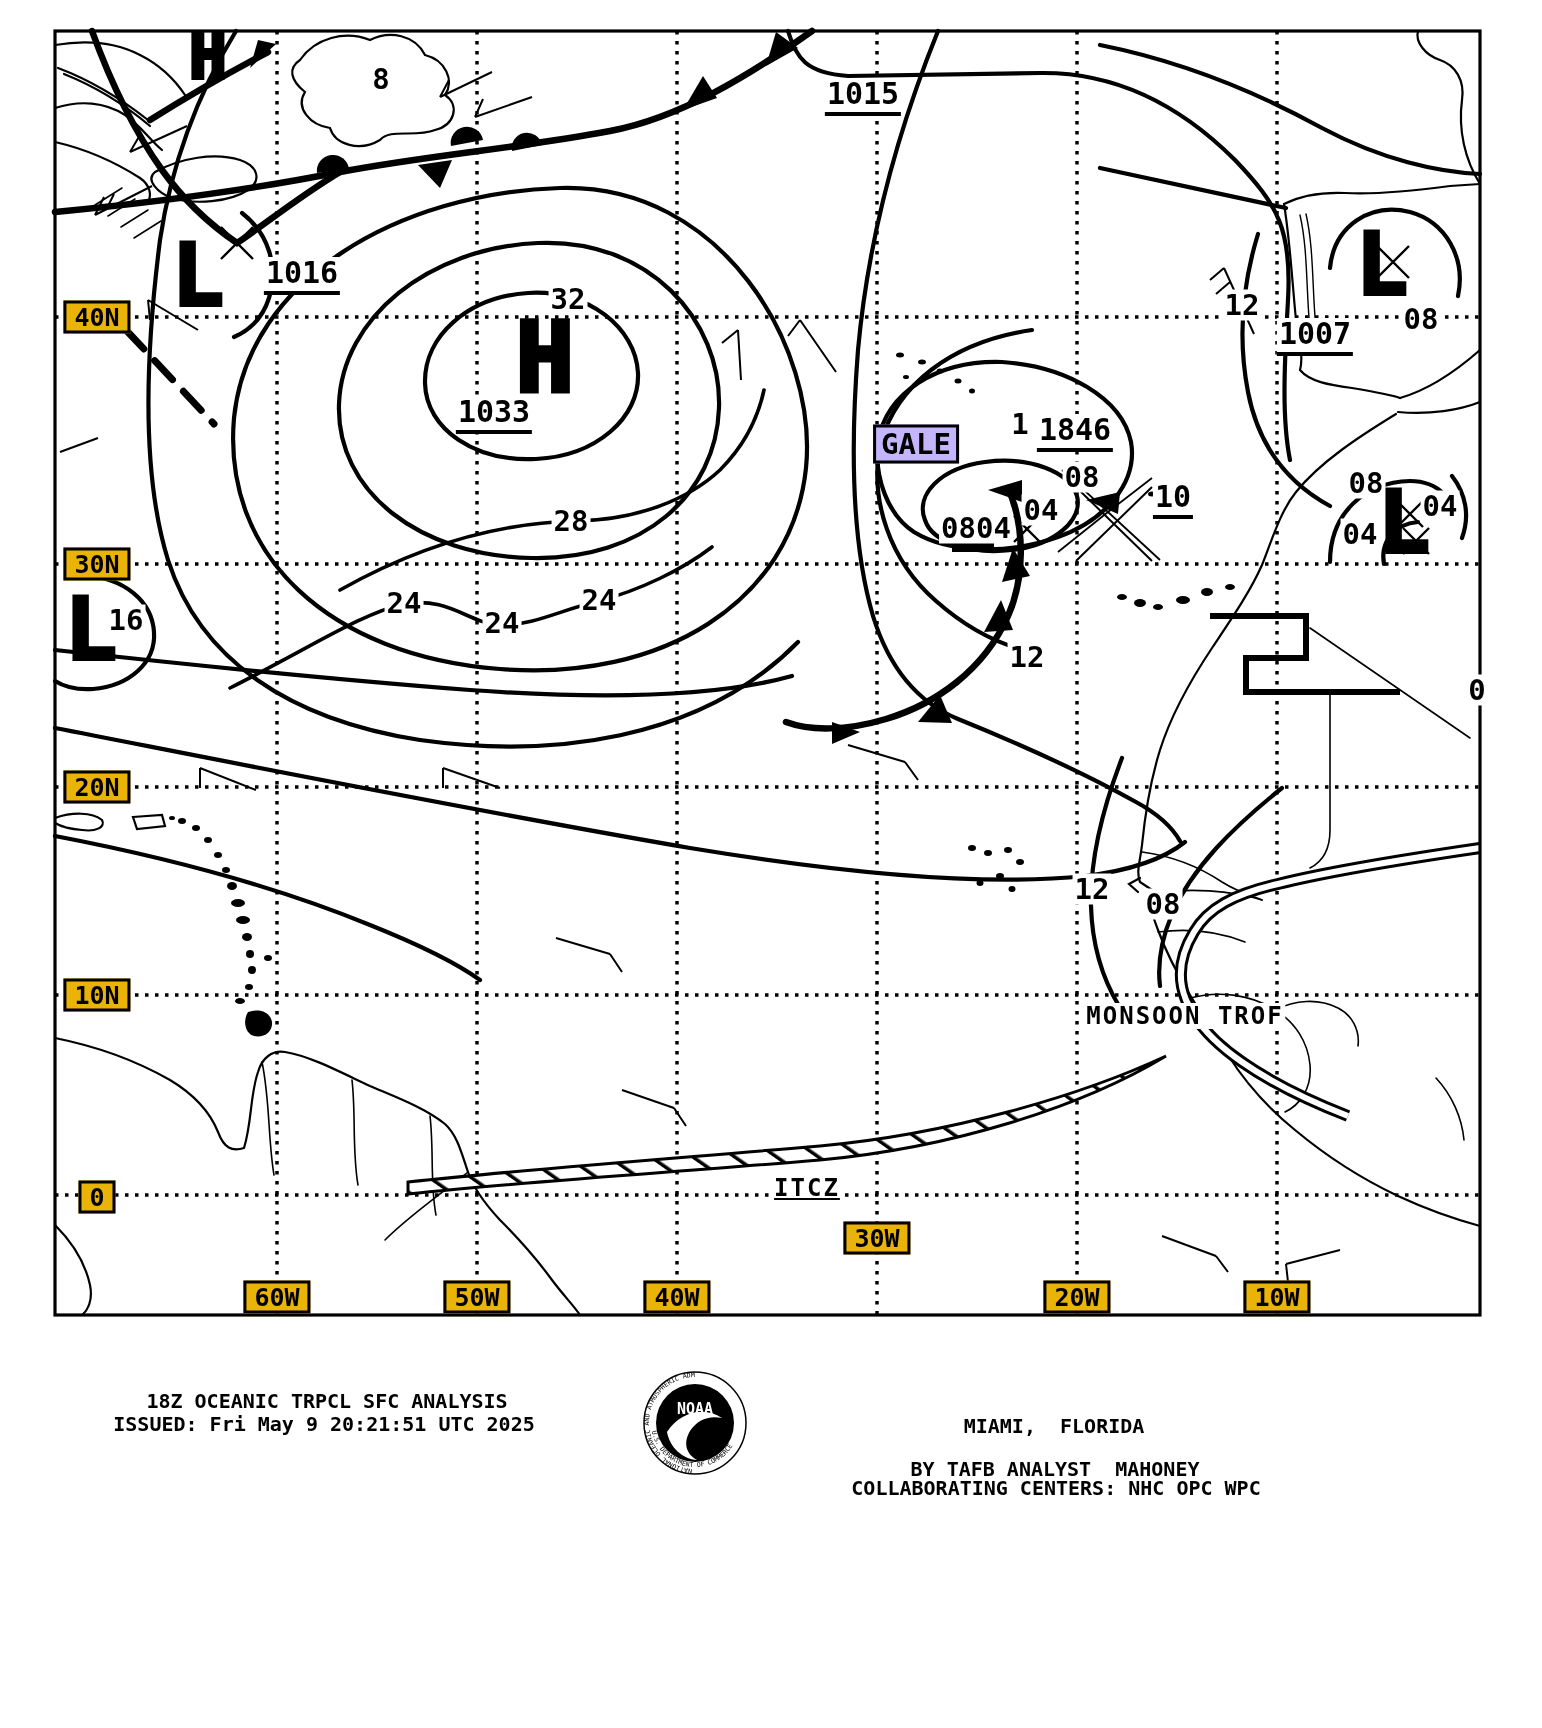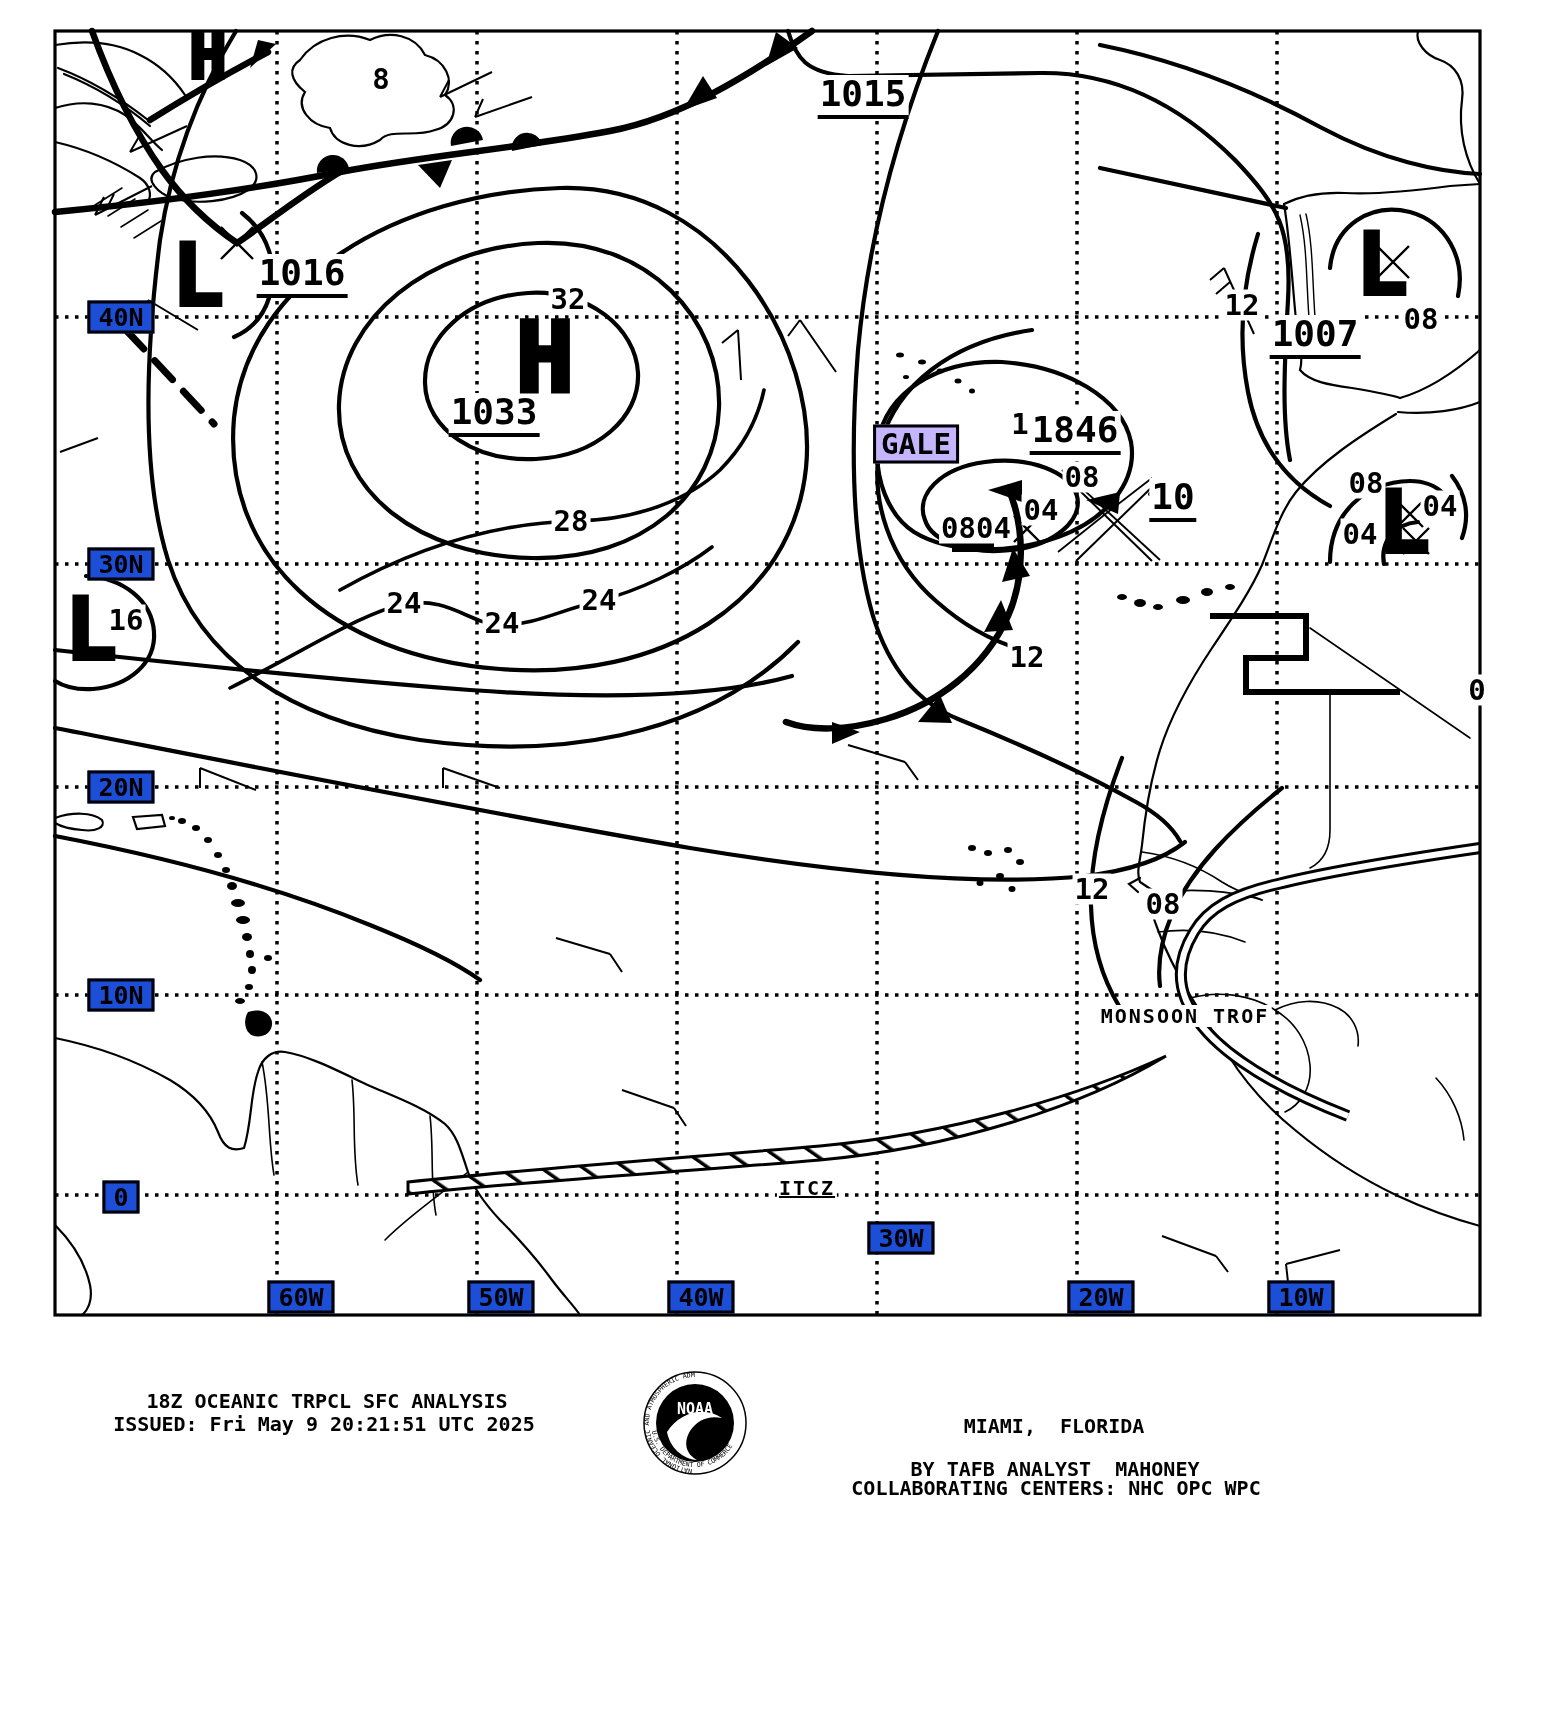--- a/index.html
+++ b/index.html
@@ -3,28 +3,28 @@
 <meta charset="utf-8">
 <style>
   html,body{margin:0;padding:0;background:#fff;}
   #page{position:relative;width:1542px;height:1728px;background:#ffffff;overflow:hidden;
         font-family:"DejaVu Sans Mono","Liberation Mono",monospace;color:#000;}
   #chart-svg{position:absolute;left:0;top:0;}
   
   .ann{position:absolute;transform:translate(-50%,-50%);white-space:nowrap;line-height:1;
        font-weight:bold;color:#000;z-index:5;}
   .iso{font-size:29px;background:#fff;padding:1px 2px;}
-  .pres{font-size:36px;background:#fff;padding:1px 2px;}
+  .pres{font-size:30px;background:#fff;padding:1px 2px;}
   .u{border-bottom:4px solid #000;padding-bottom:3px;}
   .sym{font-size:86px;-webkit-text-stroke:4px #000;background:transparent;z-index:6;}
   .sym-lg{font-size:96px;-webkit-text-stroke:5px #000;background:transparent;z-index:6;}
   .sym-sm{font-size:62px;-webkit-text-stroke:4px #000;background:transparent;z-index:6;}
   .boxed{font-size:29px;border:3px solid #000;background:#c4b5fd;padding:2px 5px;}
-  .geo{font-size:25px;border:3px solid #000;background:#1d4ed8;padding:1px 8px;z-index:7;margin-left:24px;}
-  .wide{font-size:20px;letter-spacing:2px;background:#fff;padding:1px 2px;}
+  .geo{font-size:25px;border:3px solid #000;background:#eab308;padding:1px 8px;z-index:7;}
+  .wide{font-size:24px;letter-spacing:2px;background:#fff;padding:1px 2px;}
   
   .cap{position:absolute;transform:translate(-50%,-50%);white-space:pre;font-weight:bold;
        font-size:20px;color:#000;}
 </style>
 </head>
 <body>
 
 <div id="page">
 
   <svg id="chart-svg" width="1542" height="1728" viewBox="0 0 1542 1728" xmlns="http://www.w3.org/2000/svg" xmlns:xlink="http://www.w3.org/1999/xlink">

